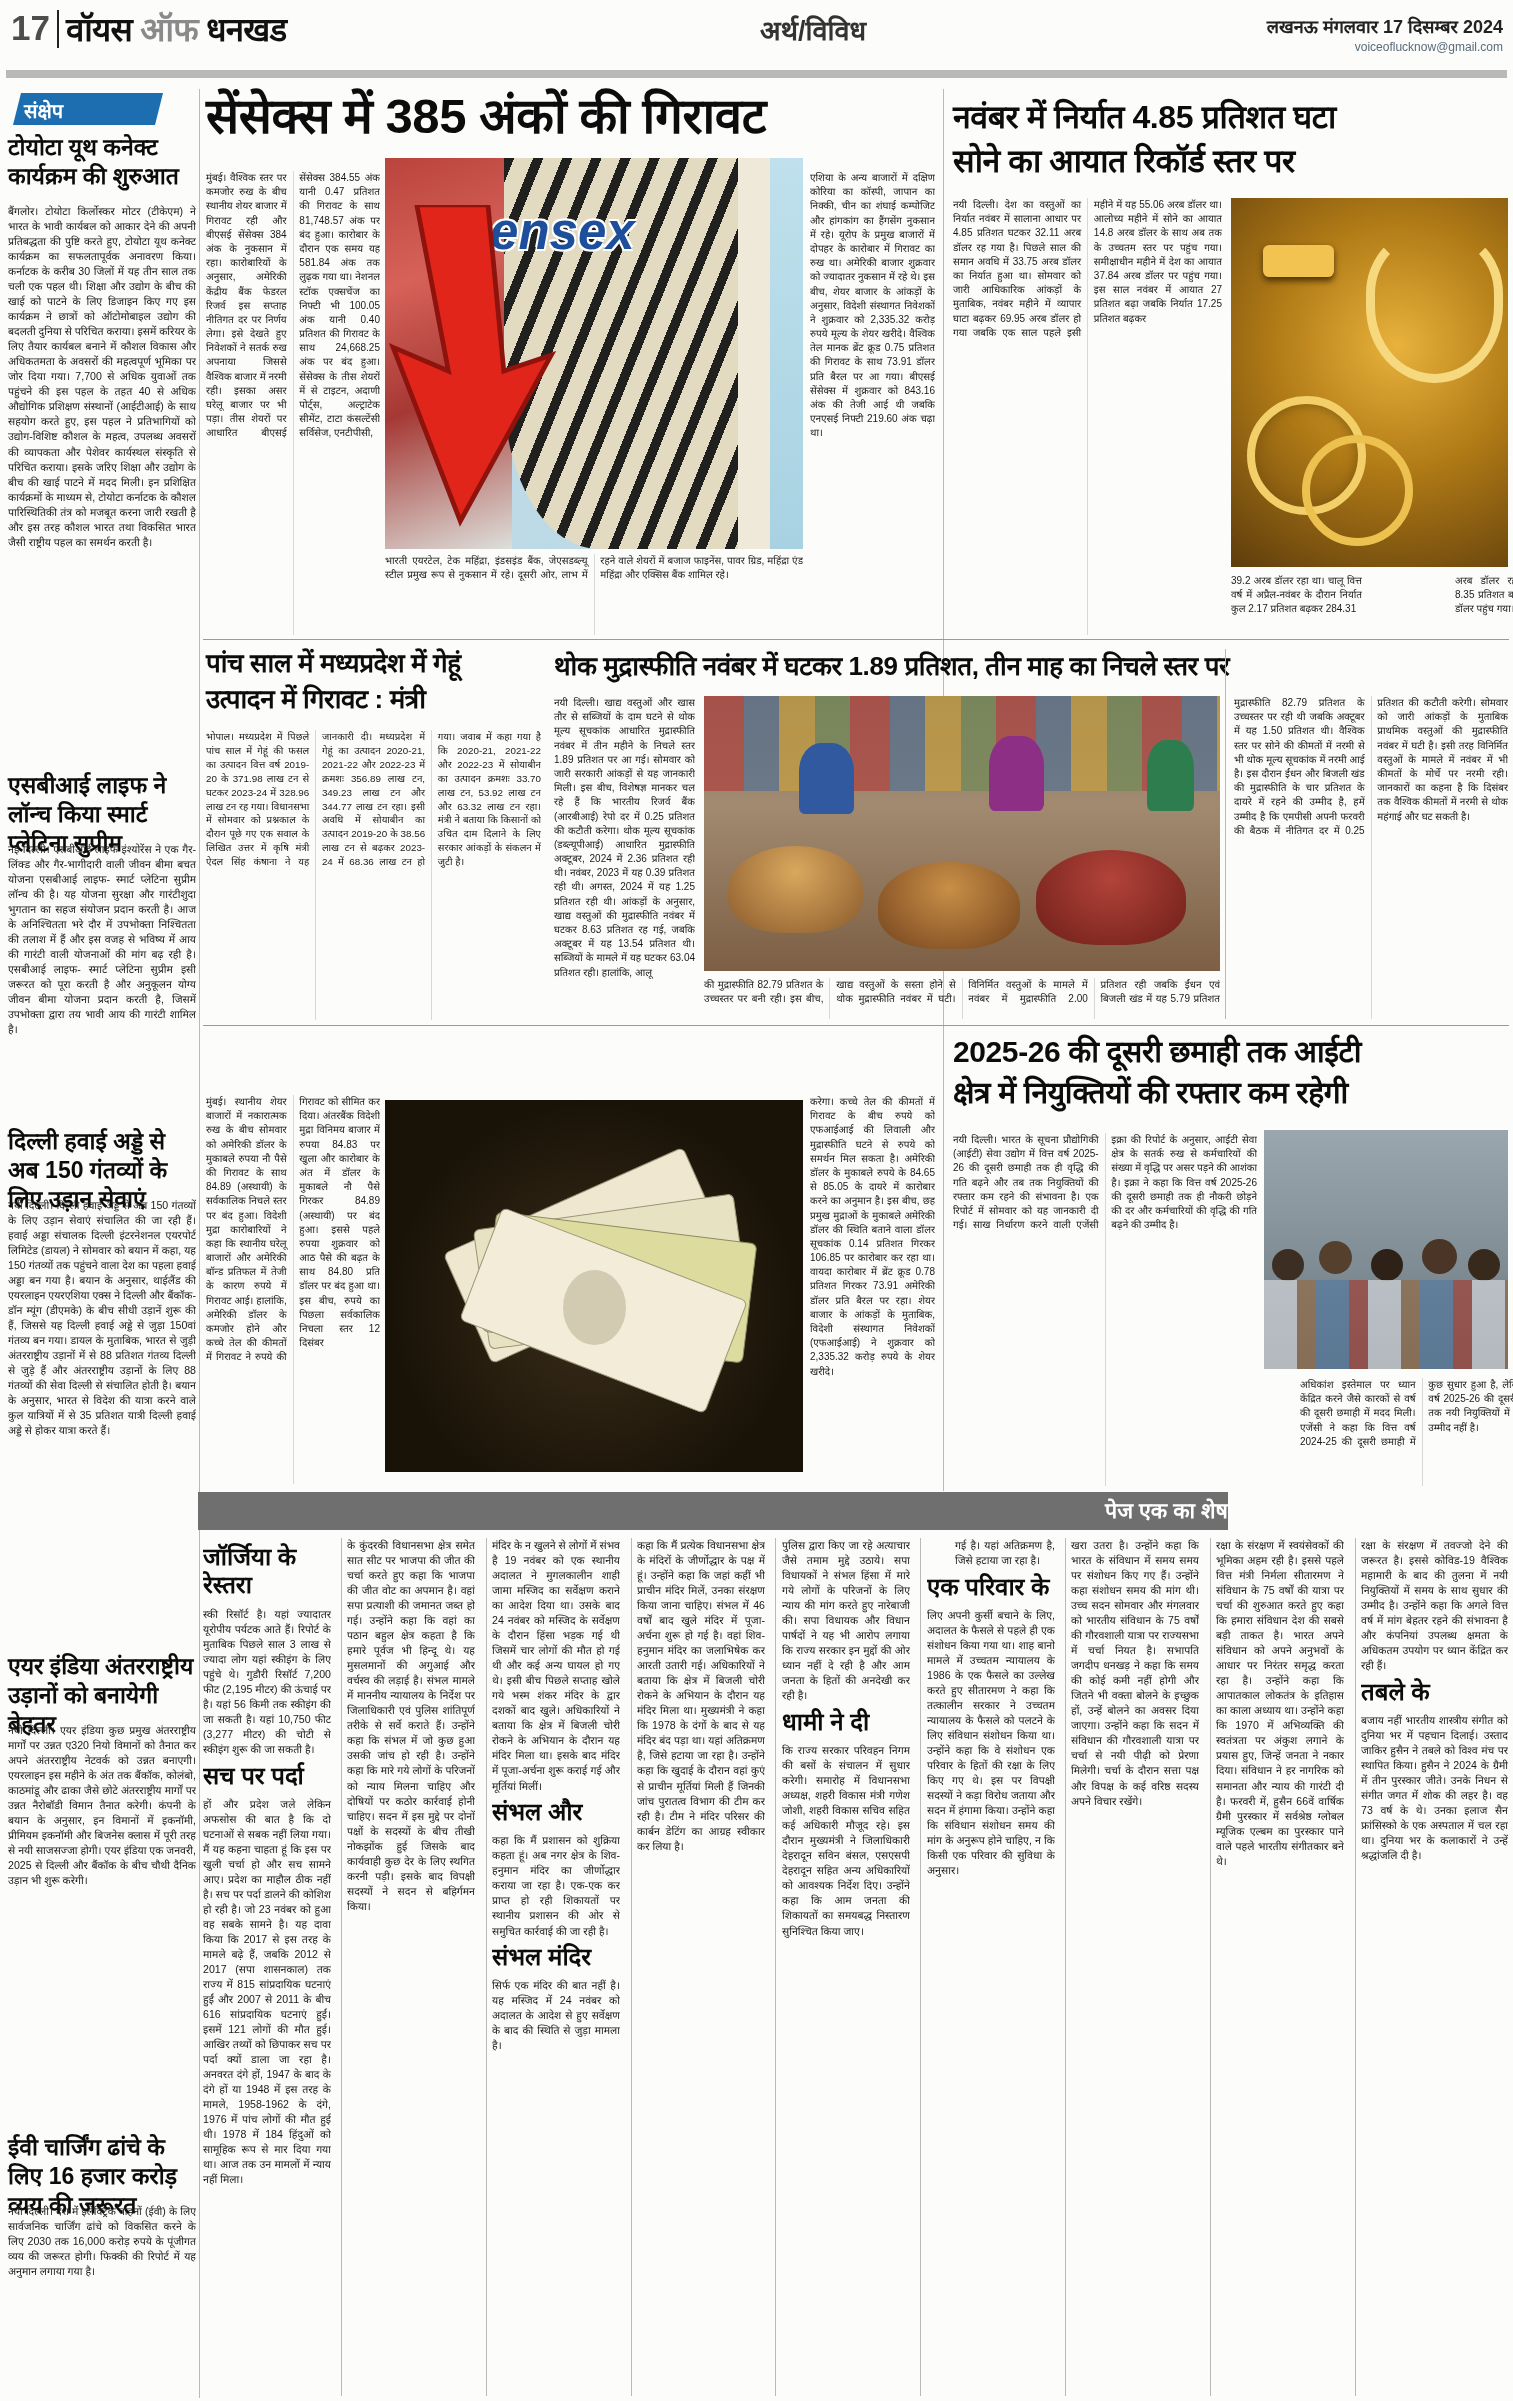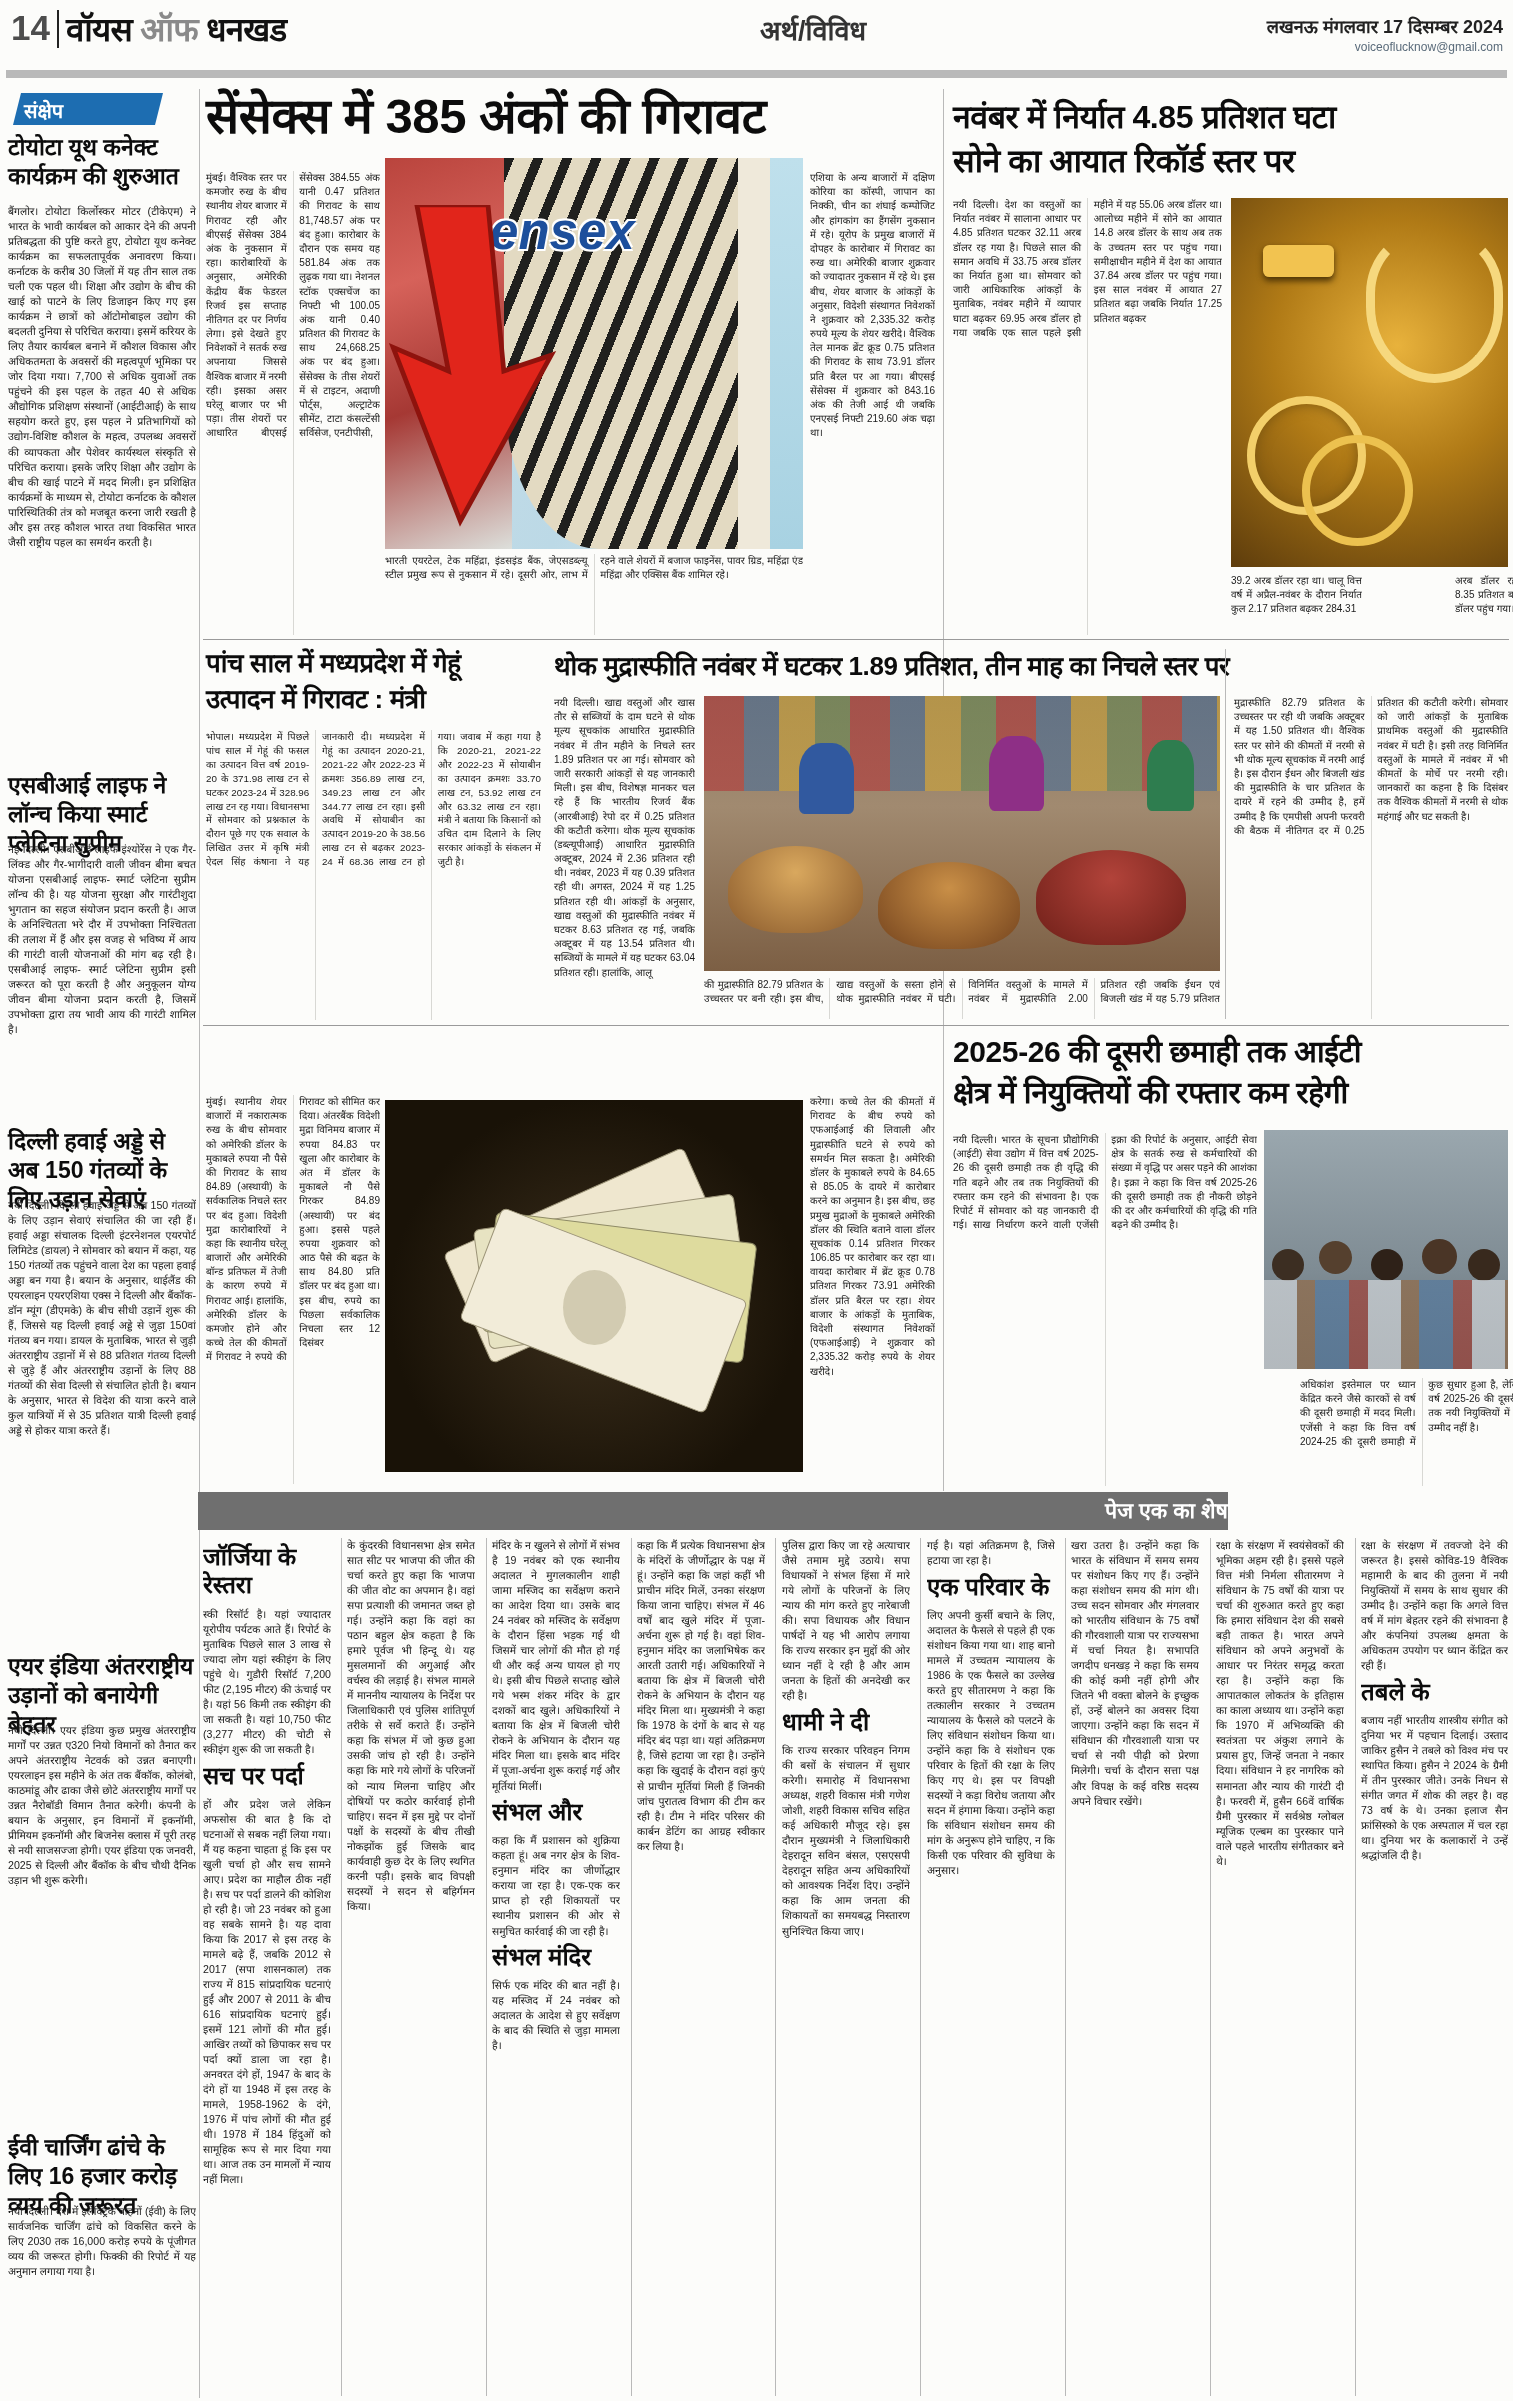--- a/index.html
+++ b/index.html
@@ -17,21 +17,21 @@
   .sub-h{font-size:24px;font-weight:800;line-height:1.2;color:#0c0c0c;margin:4.7px 0 6.3px 0;}
   .photo{position:absolute;overflow:hidden;background:#888;}
   .cap{font-size:10px;line-height:1.4;text-align:justify;overflow:hidden;}
   .botcol{position:absolute;top:1538px;height:858px;overflow:hidden;}
 </style>
 </head>
 <body>
 
 <div id="page">
 
-  <div class="abs" style="left:11px;top:8px;width:47px;height:41px;font-size:35px;font-weight:800;color:#4d4d4d;">14</div>
+  <div class="abs" style="left:11px;top:8px;width:47px;height:41px;font-size:35px;font-weight:800;color:#4d4d4d;">17</div>
   <div class="abs" style="left:57px;top:9.5px;width:2.4px;height:38px;background:#222;"></div>
   <div class="abs" style="left:66px;top:6.3px;width:443px;height:43px;font-size:33px;font-weight:800;letter-spacing:-0.8px;">
     <span style="color:#111;">वॉयस</span>
     <span style="color:#8a8a8a;">ऑफ</span>
     <span style="color:#111;">धनखड</span>
   </div>
   <div class="abs" style="left:760px;top:11px;width:237px;height:38px;font-size:27px;font-weight:800;color:#333;">अर्थ/विविध</div>
   <div class="abs" style="left:1171px;top:14.2px;width:332px;height:24px;font-size:18px;font-weight:700;color:#222;text-align:right;">लखनऊ मंगलवार 17 दिसम्बर  2024</div>
   <div class="abs" style="left:1171px;top:40px;width:332px;height:16px;font-size:12px;color:#5a6b7a;text-align:right;">voiceoflucknow@gmail.com</div>
   <div class="abs" style="left:6.3px;top:70px;width:1501px;height:8px;background:#b9b9b9;"></div>
@@ -170,21 +170,21 @@
 
   <div class="botcol body-txt" style="left:637px;width:128px;font-size:10.6px;">कहा कि मैं प्रत्येक विधानसभा क्षेत्र के मंदिरों के जीर्णोद्धार के पक्ष में हूं। उन्होंने कहा कि जहां कहीं भी प्राचीन मंदिर मिलें, उनका संरक्षण किया जाना चाहिए। संभल में 46 वर्षों बाद खुले मंदिर में पूजा-अर्चना शुरू हो गई है। वहां शिव-हनुमान मंदिर का जलाभिषेक कर आरती उतारी गई। अधिकारियों ने बताया कि क्षेत्र में बिजली चोरी रोकने के अभियान के दौरान यह मंदिर मिला था। मुख्यमंत्री ने कहा कि 1978 के दंगों के बाद से यह मंदिर बंद पड़ा था। यहां अतिक्रमण है, जिसे हटाया जा रहा है। उन्होंने कहा कि खुदाई के दौरान वहां कुएं से प्राचीन मूर्तियां मिली हैं जिनकी जांच पुरातत्व विभाग की टीम कर रही है। टीम ने मंदिर परिसर की कार्बन डेटिंग का आग्रह स्वीकार कर लिया है।</div>
 
   <div class="botcol" style="left:782px;width:128px;">
     <div class="body-txt" style="font-size:10.6px;">पुलिस द्वारा किए जा रहे अत्याचार जैसे तमाम मुद्दे उठाये। सपा विधायकों ने संभल हिंसा में मारे गये लोगों के परिजनों के लिए न्याय की मांग करते हुए नारेबाजी की। सपा विधायक और विधान पार्षदों ने यह भी आरोप लगाया कि राज्य सरकार इन मुद्दों की ओर ध्यान नहीं दे रही है और आम जनता के हितों की अनदेखी कर रही है।</div>
     <div class="sub-h">धामी ने दी</div>
     <div class="body-txt" style="font-size:10.6px;">कि राज्य सरकार परिवहन निगम की बसों के संचालन में सुधार करेगी। समारोह में विधानसभा अध्यक्ष, शहरी विकास मंत्री गणेश जोशी, शहरी विकास सचिव सहित कई अधिकारी मौजूद रहे। इस दौरान मुख्यमंत्री ने जिलाधिकारी देहरादून सविन बंसल, एसएसपी देहरादून सहित अन्य अधिकारियों को आवश्यक निर्देश दिए। उन्होंने कहा कि आम जनता की शिकायतों का समयबद्ध निस्तारण सुनिश्चित किया जाए।</div>
   </div>
 
   <div class="botcol" style="left:927px;width:128px;">
-    <div class="body-txt" style="font-size:10.6px;">गई है। यहां अतिक्रमण है, जिसे हटाया जा रहा है।</div>
+    <div class="body-txt" style="font-size:10.6px;margin-left:28px;">गई है। यहां अतिक्रमण है, जिसे हटाया जा रहा है।</div>
     <div class="sub-h">एक परिवार के</div>
     <div class="body-txt" style="font-size:10.6px;">लिए अपनी कुर्सी बचाने के लिए, अदालत के फैसले से पहले ही एक संशोधन किया गया था। शाह बानो मामले में उच्चतम न्यायालय के 1986 के एक फैसले का उल्लेख करते हुए सीतारमण ने कहा कि तत्कालीन सरकार ने उच्चतम न्यायालय के फैसले को पलटने के लिए संविधान संशोधन किया था। उन्होंने कहा कि वे संशोधन एक परिवार के हितों की रक्षा के लिए किए गए थे। इस पर विपक्षी सदस्यों ने कड़ा विरोध जताया और सदन में हंगामा किया। उन्होंने कहा कि संविधान संशोधन समय की मांग के अनुरूप होने चाहिए, न कि किसी एक परिवार की सुविधा के अनुसार।</div>
   </div>
 
   <div class="botcol body-txt" style="left:1071px;width:128px;font-size:10.6px;">खरा उतरा है। उन्होंने कहा कि भारत के संविधान में समय समय पर संशोधन किए गए हैं। उन्होंने कहा संशोधन समय की मांग थी। उच्च सदन सोमवार और मंगलवार को भारतीय संविधान के 75 वर्षों की गौरवशाली यात्रा पर राज्यसभा में चर्चा नियत है। सभापति जगदीप धनखड़ ने कहा कि समय की कोई कमी नहीं होगी और जितने भी वक्ता बोलने के इच्छुक हों, उन्हें बोलने का अवसर दिया जाएगा। उन्होंने कहा कि सदन में संविधान की गौरवशाली यात्रा पर चर्चा से नयी पीढ़ी को प्रेरणा मिलेगी। चर्चा के दौरान सत्ता पक्ष और विपक्ष के कई वरिष्ठ सदस्य अपने विचार रखेंगे।</div>
 
   <div class="botcol body-txt" style="left:1216px;width:128px;font-size:10.6px;">रक्षा के संरक्षण में स्वयंसेवकों की भूमिका अहम रही है। इससे पहले वित्त मंत्री निर्मला सीतारमण ने संविधान के 75 वर्षों की यात्रा पर चर्चा की शुरुआत करते हुए कहा कि हमारा संविधान देश की सबसे बड़ी ताकत है। भारत अपने संविधान को अपने अनुभवों के आधार पर निरंतर समृद्ध करता रहा है। उन्होंने कहा कि आपातकाल लोकतंत्र के इतिहास का काला अध्याय था। उन्होंने कहा कि 1970 में अभिव्यक्ति की स्वतंत्रता पर अंकुश लगाने के प्रयास हुए, जिन्हें जनता ने नकार दिया। संविधान ने हर नागरिक को समानता और न्याय की गारंटी दी है। फरवरी में, हुसैन 66वें वार्षिक ग्रैमी पुरस्कार में सर्वश्रेष्ठ ग्लोबल म्यूजिक एल्बम का पुरस्कार पाने वाले पहले भारतीय संगीतकार बने थे।</div>
 
   <div class="botcol" style="left:1361px;width:147px;">
     <div class="body-txt" style="font-size:10.6px;">रक्षा के संरक्षण में तवज्जो देने की जरूरत है। इससे कोविड-19 वैश्विक महामारी के बाद की तुलना में नयी नियुक्तियों में समय के साथ सुधार की उम्मीद है। उन्होंने कहा कि अगले वित्त वर्ष में मांग बेहतर रहने की संभावना है और कंपनियां उपलब्ध क्षमता के अधिकतम उपयोग पर ध्यान केंद्रित कर रही हैं।</div>

